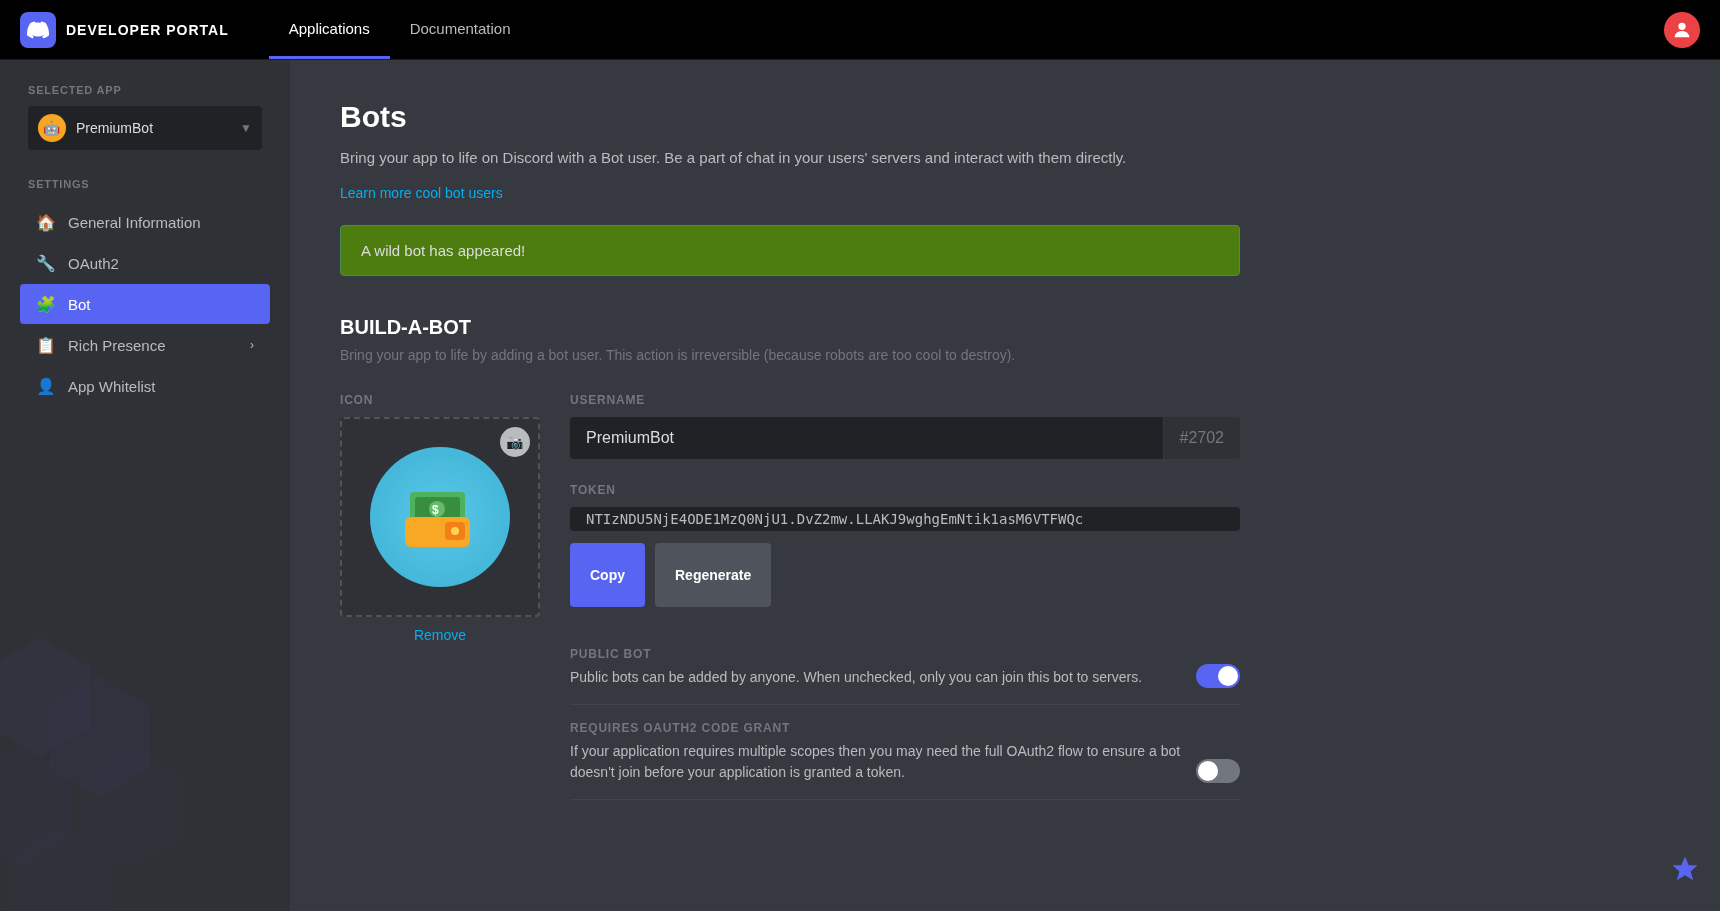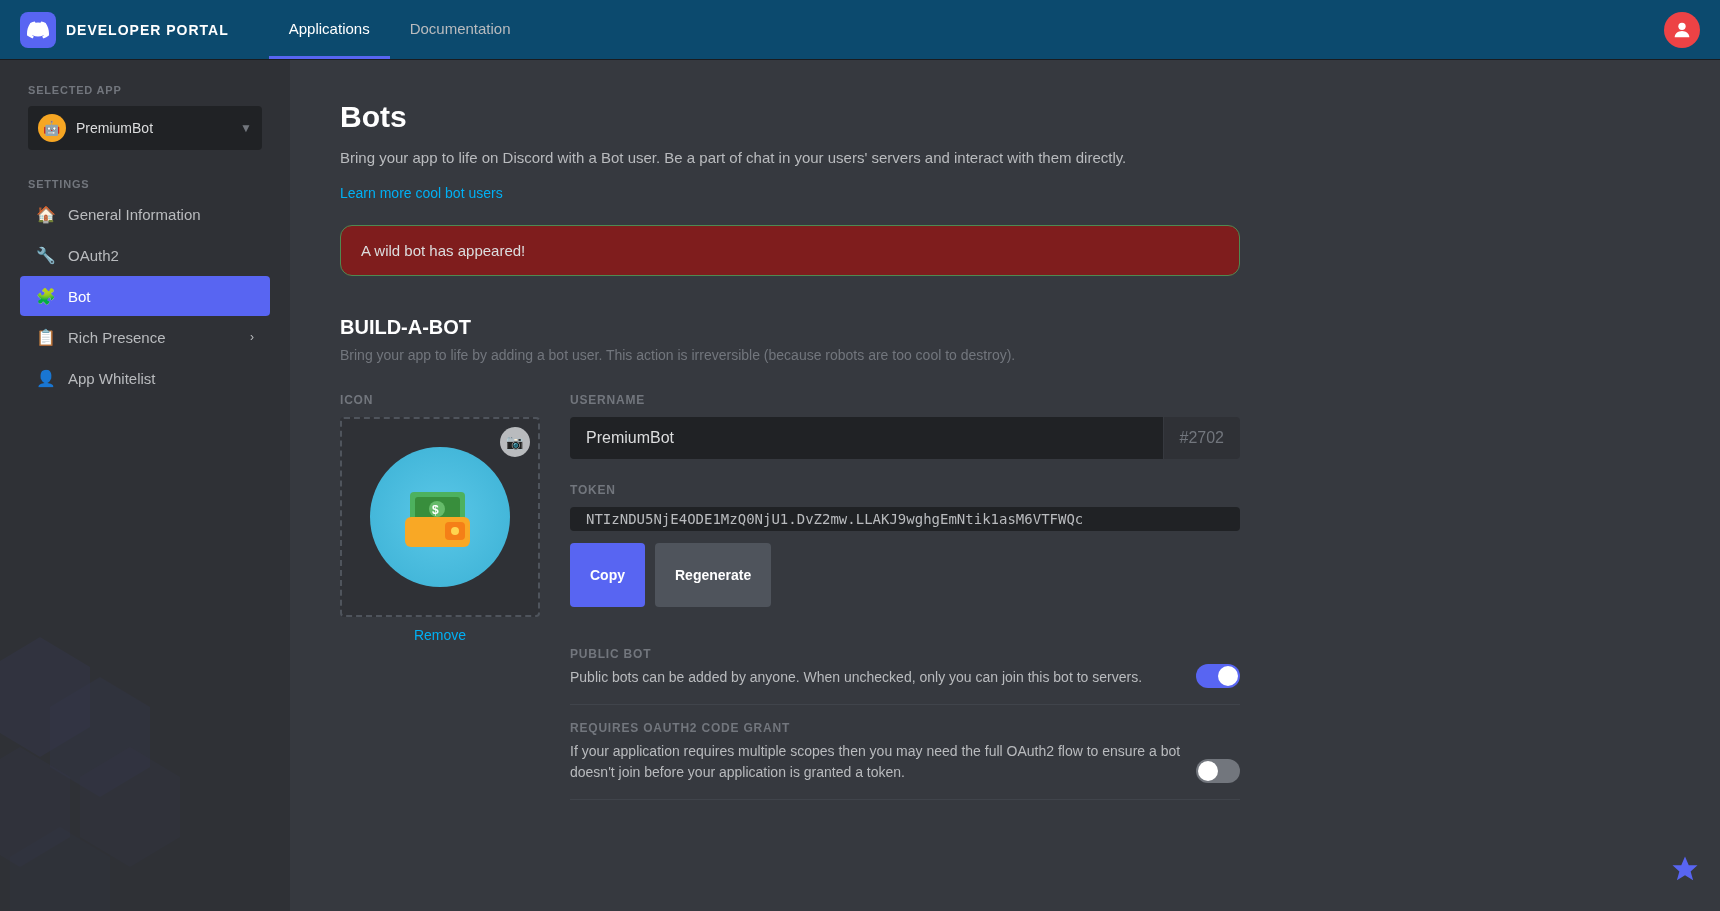--- a/index.html
+++ b/index.html
@@ -1,20 +1,20 @@
 <!DOCTYPE html>
 <html><head>
   <meta charset="utf-8">
   <style>
     * { box-sizing: border-box; margin: 0; padding: 0; }
     body { font-family: 'Segoe UI', Arial, sans-serif; background: #36393f; color: #dcddde; display: flex; flex-direction: column; height: 911px; width: 1720px; overflow: hidden; }
 
     
     .top-nav {
-      background: #0c4a6e;
+      background: #000000;
       display: flex;
       align-items: center;
       height: 60px;
       padding: 0 20px;
       flex-shrink: 0;
       border-bottom: 1px solid #1a1c1f;
     }
     .top-nav-logo {
       display: flex;
       align-items: center;
@@ -128,21 +128,21 @@
       font-size: 12px;
     }
 
     .settings-label {
       padding: 0 16px;
       font-size: 11px;
       font-weight: 700;
       color: #72767d;
       letter-spacing: 0.8px;
       text-transform: uppercase;
-      margin-bottom: 4px;
+      margin-bottom: 12px;
       margin-top: 8px;
     }
 
     .nav-item {
       display: flex;
       align-items: center;
       gap: 12px;
       padding: 10px 16px;
       cursor: pointer;
       color: #b9bbbe;
@@ -197,23 +197,23 @@
     .learn-more-link {
       color: #00b0f4;
       font-size: 14px;
       text-decoration: none;
       display: inline-block;
       margin-bottom: 24px;
       cursor: pointer;
     }
 
     .wild-bot-banner {
-      background: #7f1d1d;
+      background: #4d7c0f;
       border: 1px solid #4e8a52;
-      border-radius: 12px;
+      border-radius: 4px;
       padding: 16px 20px;
       color: #dcddde;
       font-size: 15px;
       margin-bottom: 40px;
       max-width: 900px;
     }
 
     .section-title {
       font-size: 20px;
       font-weight: 700;

